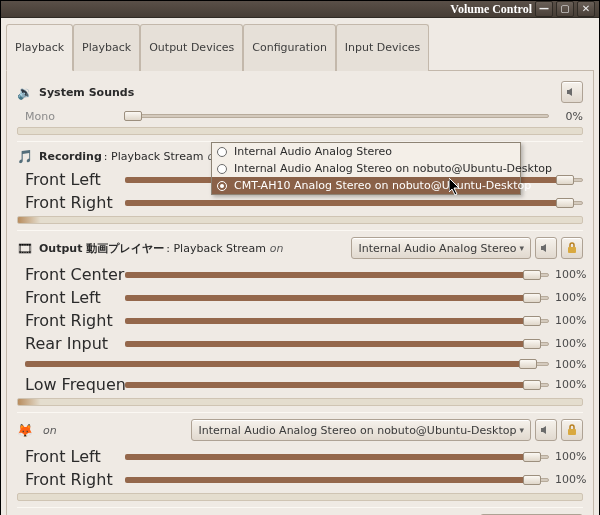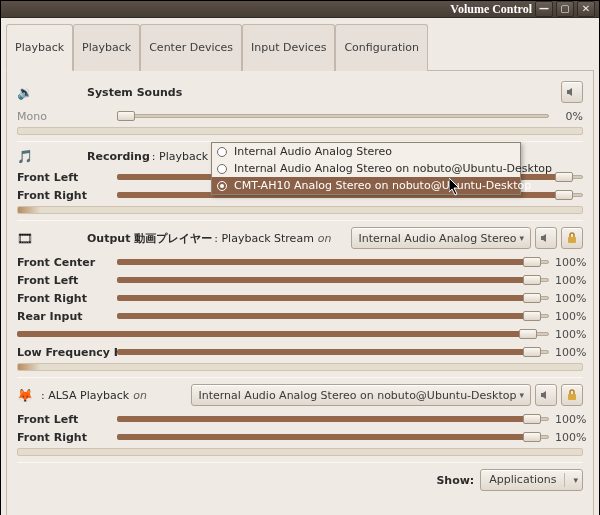--- a/index.html
+++ b/index.html
@@ -86,21 +86,21 @@
     align-items: center;
     margin-bottom: 6px;
   }
   .app-icon {
     width: 16px; height: 16px;
     margin-right: 6px;
     display: inline-flex;
     align-items: center; justify-content: center;
     font-size: 13px;
   }
-  .stream-title { font-weight: bold; color: #2b2b2b; margin-left: 48px; }
+  .stream-title { font-weight: bold; color: #2b2b2b; }
   .stream-subtitle { color: #2b2b2b; font-weight: normal; margin-left: 2px;}
   .italic { font-style: italic; color: #5b5b5b; margin-left: 4px;}
   .spacer { flex: 1; }
   .btn {
     background: linear-gradient(to bottom,#f6f2ec,#e1d9cf);
     border: 1px solid #aea294;
     border-radius: 3px;
     padding: 2px 6px;
     font-size: 11px;
     color: #3a3a3a;
@@ -108,26 +108,27 @@
     align-items: center;
     gap: 3px;
     height: 22px;
     box-shadow: inset 0 1px 0 #fff;
   }
   .btn.small { padding: 2px 4px; width:22px; justify-content:center;}
   .row {
     display: flex;
     align-items: center;
     margin-bottom: 4px;
+    margin-left: 8px;
   }
   .ch-label {
     width: 100px;
-    font-weight: bold;
+    font-weight: normal;
     color: #2b2b2b;
-    font-size: 11px;
+    font-size: 16px;
     white-space: nowrap;
     overflow: hidden;
   }
   .mono-label {
     width: 100px;
     color: #8b8b8b;
     font-weight: normal;
   }
   .slider {
     flex: 1;
@@ -253,23 +254,23 @@
   <div class="titlebar">
     <span class="title">Volume Control</span>
     <span class="win-btn">—</span>
     <span class="win-btn">▢</span>
     <span class="win-btn">✕</span>
   </div>
   <div class="content">
     <div class="tabstrip">
       <div class="tab active">Playback</div>
       <div class="tab">Playback</div>
-      <div class="tab">Center Devices</div>
+      <div class="tab">Output Devices</div>
+      <div class="tab">Configuration</div>
       <div class="tab">Input Devices</div>
-      <div class="tab">Configuration</div>
     </div>
     <div class="tab-page">
 
       <div class="stream">
         <div class="stream-head">
           <span class="app-icon">🔉</span>
           <span class="stream-title">System Sounds</span>
           <span class="spacer"></span>
           <span class="btn small mute">
             <svg width="12" height="12" viewBox="0 0 12 12">
@@ -414,21 +415,20 @@
             <span class="pct">100%</span>
           </div>
         <div class="silence-bar active"></div>
       </div>
 
       <div class="sep"></div>
 
       <div class="stream">
         <div class="stream-head">
           <span class="app-icon">🦊</span>
-          <span class="stream-subtitle">: ALSA Playback</span>
           <span class="italic">on</span>
           <span class="spacer"></span>
           <span class="btn">
             <span>Internal Audio Analog Stereo on nobuto@Ubuntu-Desktop</span>
             <span class="chev">▾</span>
           </span>
           <span class="btn small" style="margin-left:4px">
             <svg width="12" height="12" viewBox="0 0 12 12">
                 <path d="M1 4h2l3-2v8l-3-2H1z" fill="#6b6b6b"></path>
               </svg>

